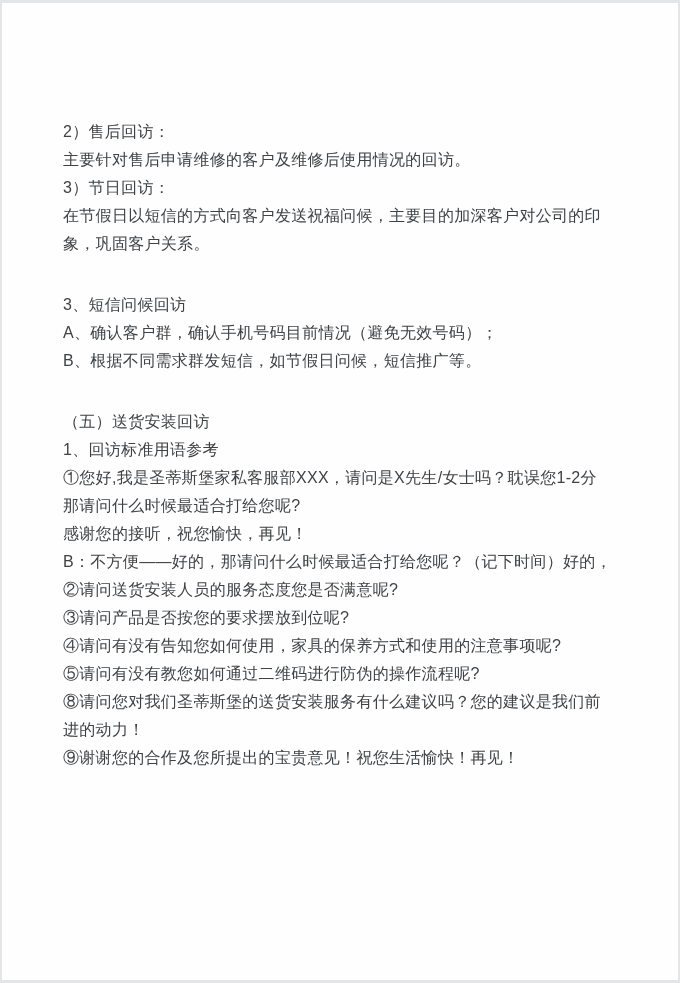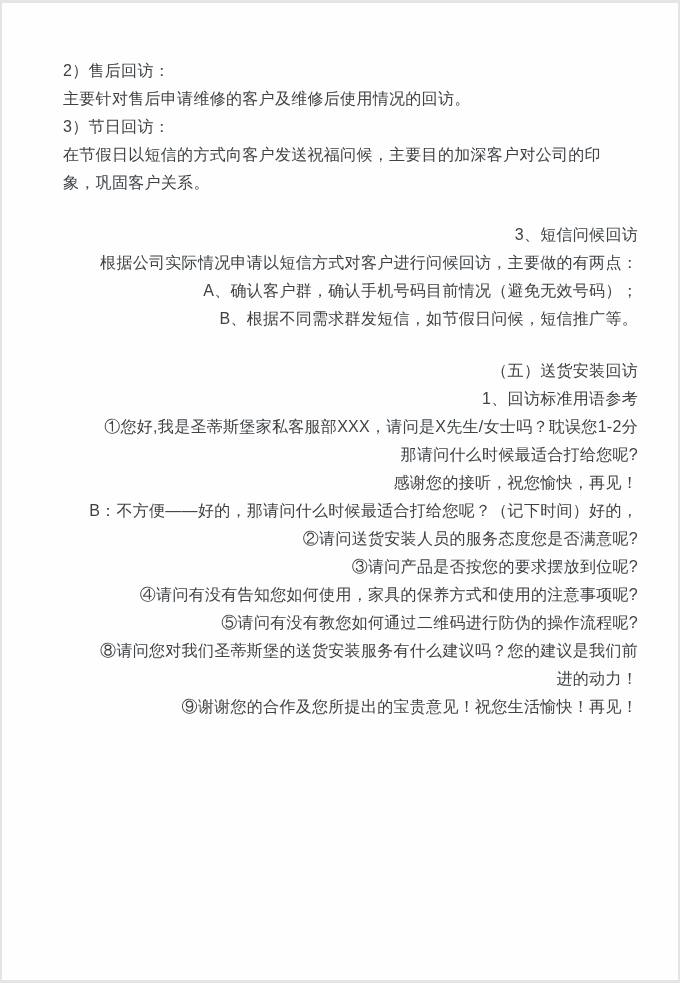--- a/index.html
+++ b/index.html
@@ -17,25 +17,24 @@
   .paper {
     position: absolute;
     left: 2px;
     top: 3px;
     width: 676px;
     height: 977px;
     background: #fefefe;
     overflow: hidden;
   }
   .content {
-    padding: 54px 40px 0 61px;
+    padding: 115px 40px 0 61px;
   }
   .block + .block {
-    margin-top: 24px;
-    text-align: right;
+    margin-top: 33px;
   }
   .line {
     font-size: 16px;
     line-height: 28px;
     letter-spacing: 0.3px;
     color: #3f4245;
     white-space: nowrap;
   }
 </style>
 </head>
@@ -47,21 +46,20 @@
     <div class="block">
       <div class="line">2）售后回访：</div>
       <div class="line">主要针对售后申请维修的客户及维修后使用情况的回访。</div>
       <div class="line">3）节日回访：</div>
       <div class="line">在节假日以短信的方式向客户发送祝福问候，主要目的加深客户对公司的印</div>
       <div class="line">象，巩固客户关系。</div>
     </div>
 
     <div class="block">
       <div class="line">3、短信问候回访</div>
-      <div class="line">根据公司实际情况申请以短信方式对客户进行问候回访，主要做的有两点：</div>
       <div class="line">A、确认客户群，确认手机号码目前情况（避免无效号码）；</div>
       <div class="line">B、根据不同需求群发短信，如节假日问候，短信推广等。</div>
     </div>
 
     <div class="block">
       <div class="line">（五）送货安装回访</div>
       <div class="line">1、回访标准用语参考</div>
       <div class="line">①您好,我是圣蒂斯堡家私客服部XXX，请问是X先生/女士吗？耽误您1-2分</div>
       <div class="line">那请问什么时候最适合打给您呢?</div>
       <div class="line">感谢您的接听，祝您愉快，再见！</div>

